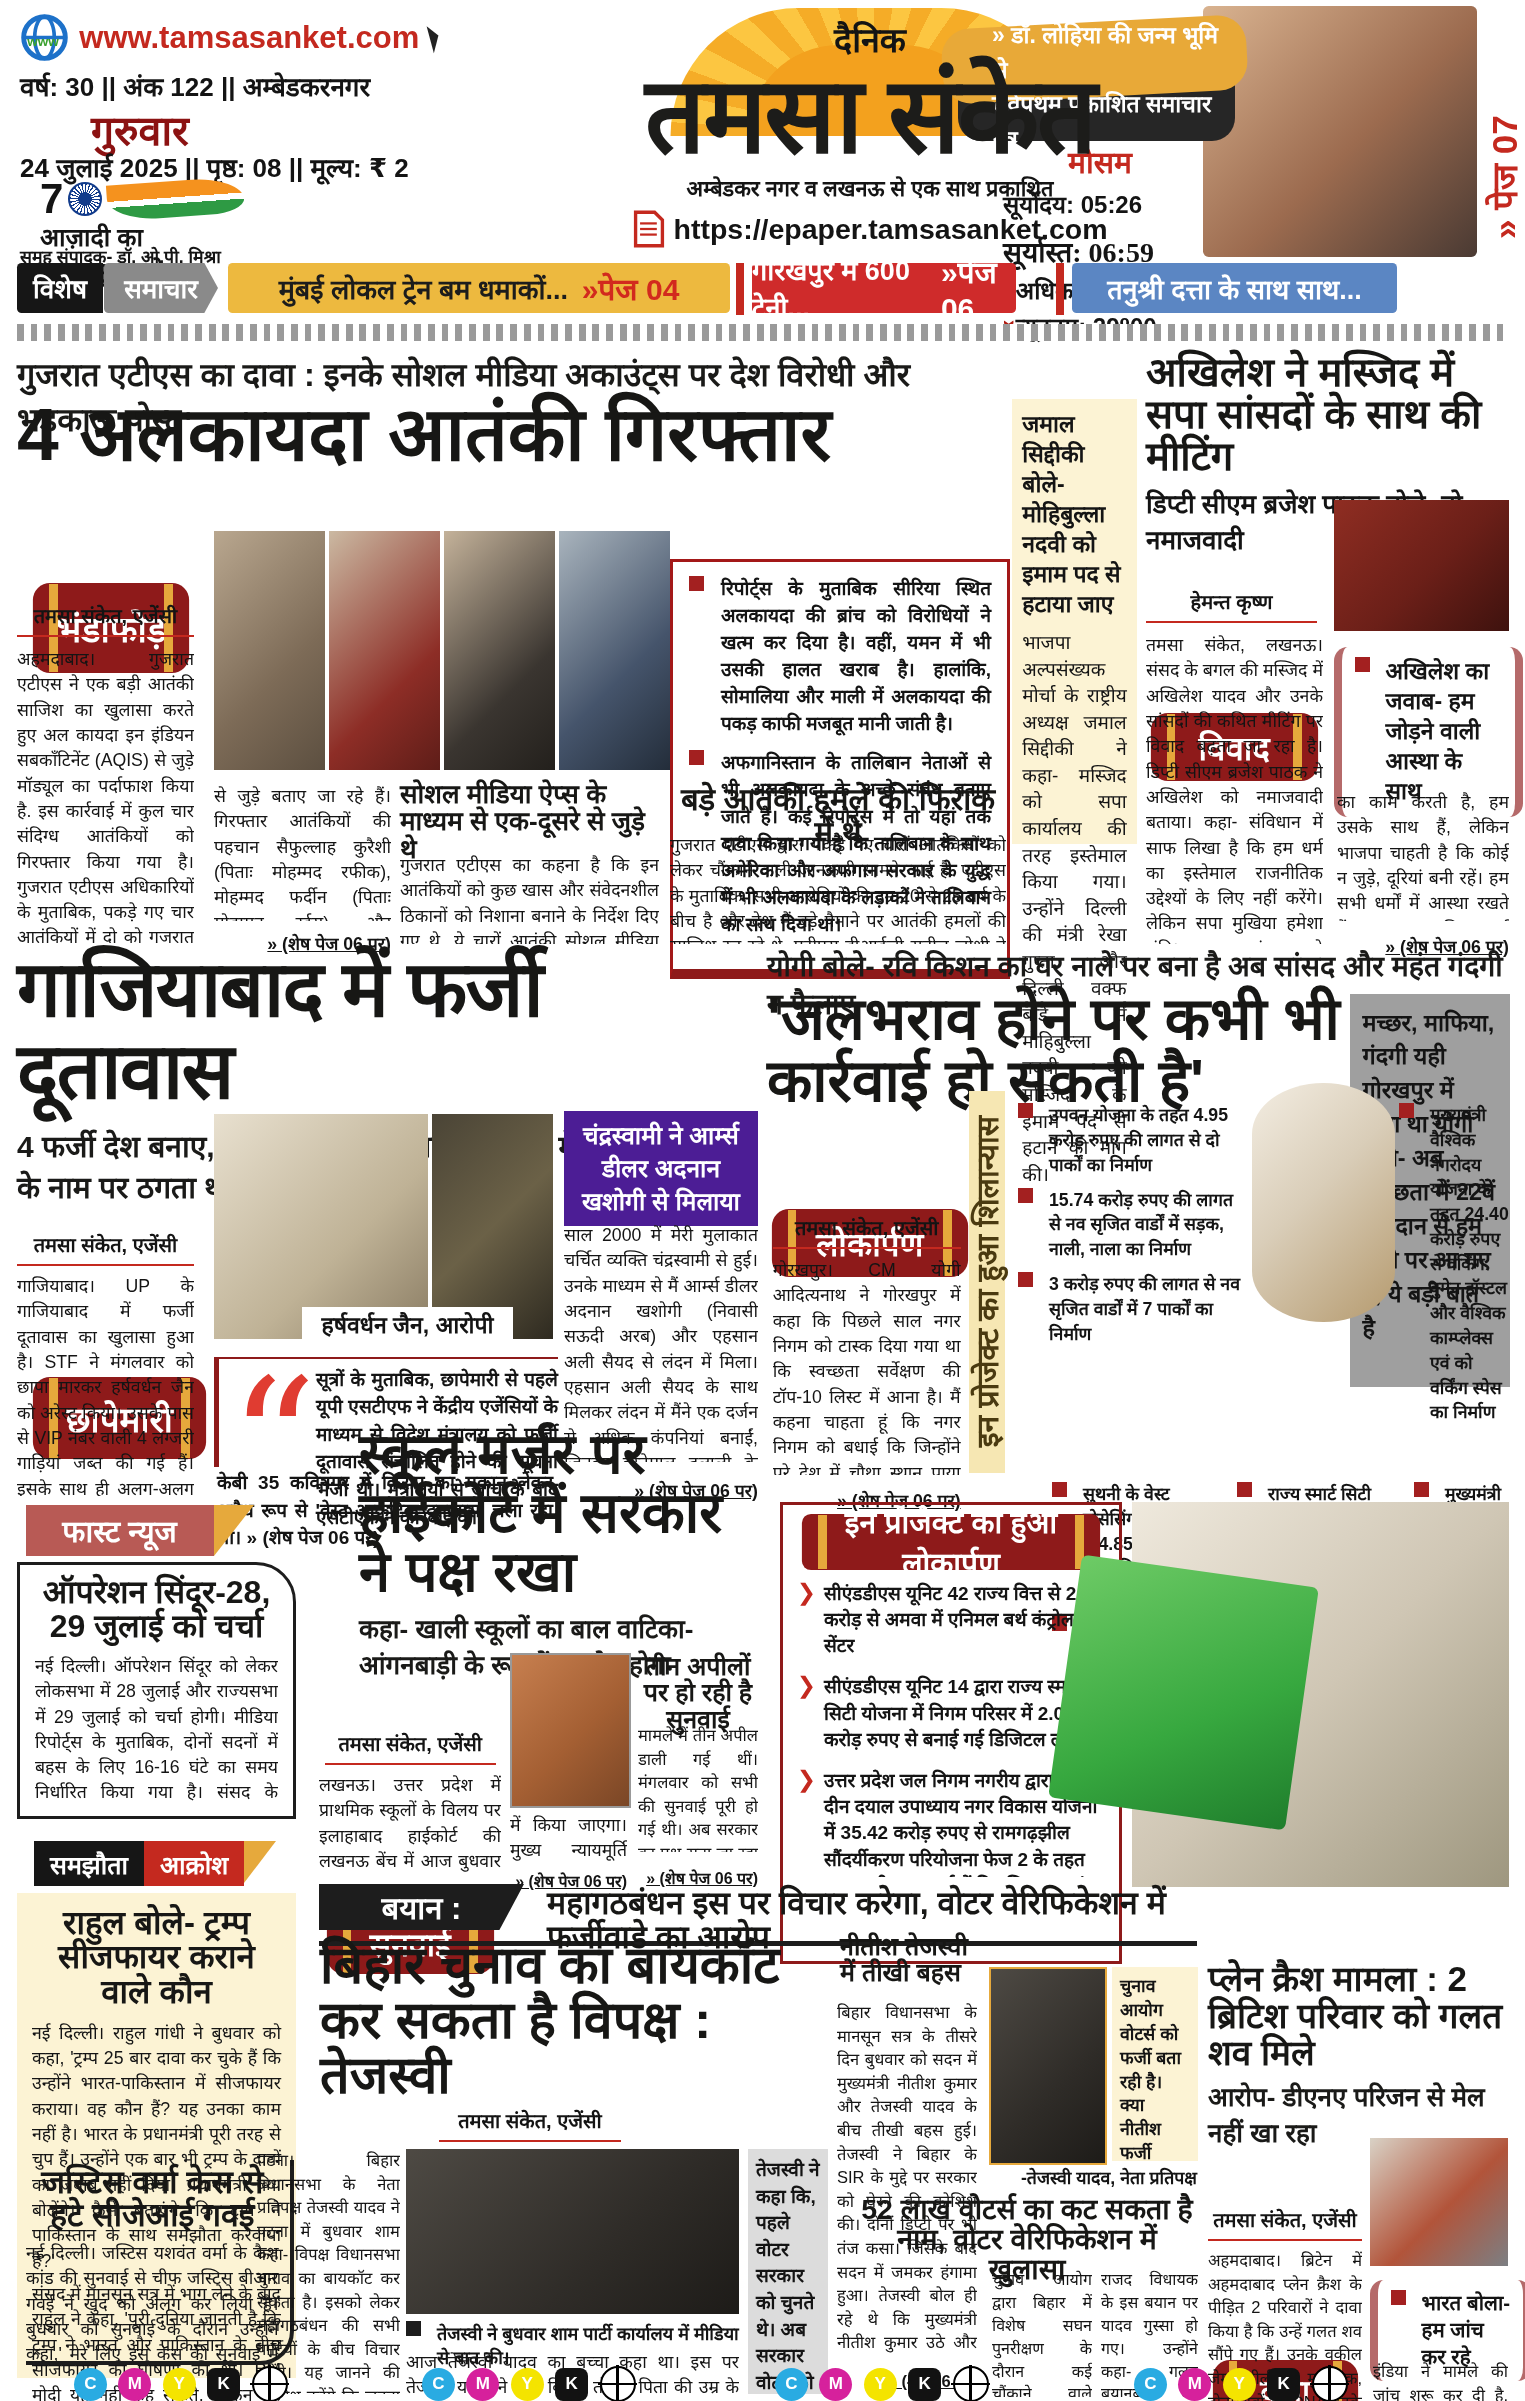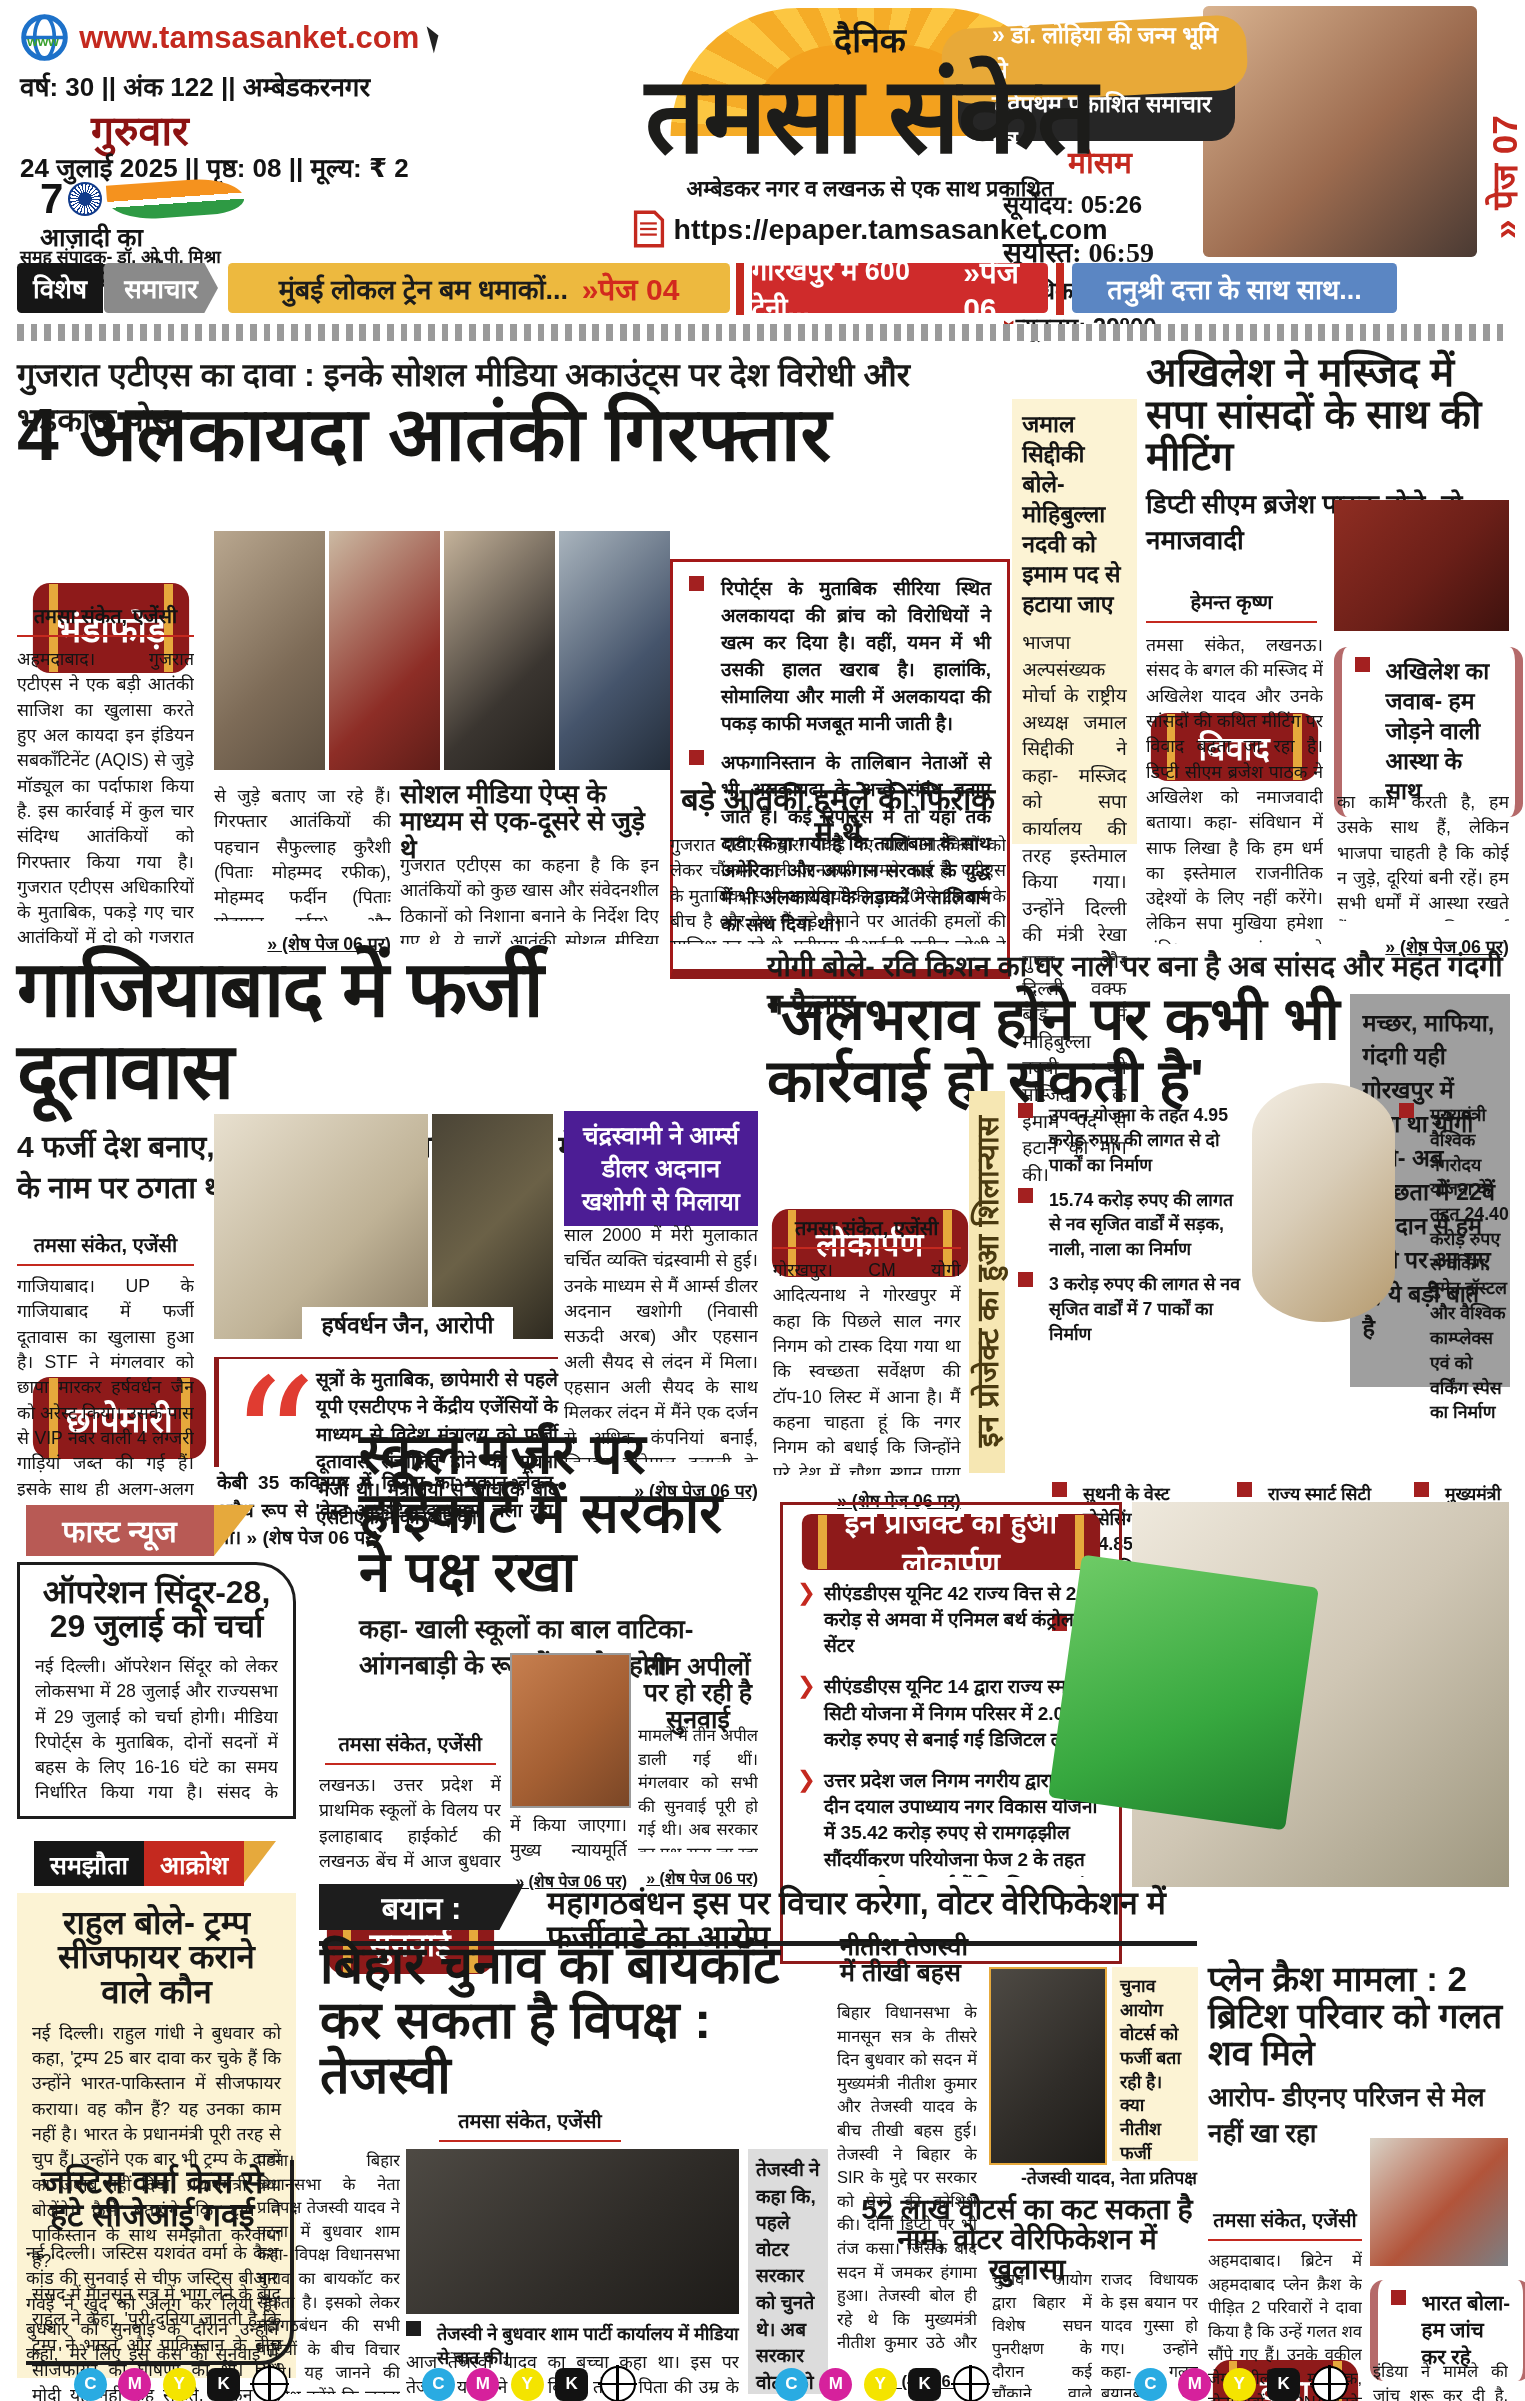--- a/index.html
+++ b/index.html
@@ -147,21 +147,21 @@
   </header>
 
   <nav class="abs" style="left:17px;top:263px;width:1492px;height:52px;">
     <div class="navchip abs" style="left:0;width:86px;background:#161616;color:#fff;font-size:26px;border-radius:4.6px 0 0 4.6px;">विशेष</div>
     <div class="navchip abs" style="left:87px;width:114px;background:#8a8a8a;color:#fff;font-size:26px;clip-path:polygon(0 0,88% 0,100% 50%,88% 100%,0 100%);">समाचार</div>
     <div class="navchip abs" style="left:211px;width:502px;background:#edb93f;color:#1c1c1c;font-size:27px;gap:13.7px;">
       <span>मुंबई लोकल ट्रेन बम धमाकों...</span>
       <span class="redchev" style="font-size:30px;">»पेज 04</span>
     </div>
     <div class="abs" style="left:719px;top:0;bottom:0;width:8px;background:#c4291f;"></div>
-    <div class="navchip abs" style="left:735px;width:296px;background:#cf2b2b;color:#fff;font-size:27px;gap:17px;">
+    <div class="navchip abs" style="left:735px;width:264px;background:#cf2b2b;color:#fff;font-size:27px;gap:17px;">
       <span>गोरखपुर में 600 ट्रेनी...</span>
       <span class="whitechev" style="font-size:30px;">»पेज 06</span>
     </div>
     <div class="abs" style="left:1039px;top:0;bottom:0;width:8px;background:#c4291f;"></div>
     <div class="navchip abs" style="left:1055px;width:325px;background:#5b86c3;color:#fff;font-size:27px;">
       <span>तनुश्री दत्ता के साथ साथ...</span>
     </div>
   </nav>
 
   <div class="abs stripes" style="left:17px;top:324px;width:1492px;height:17px;"></div>

